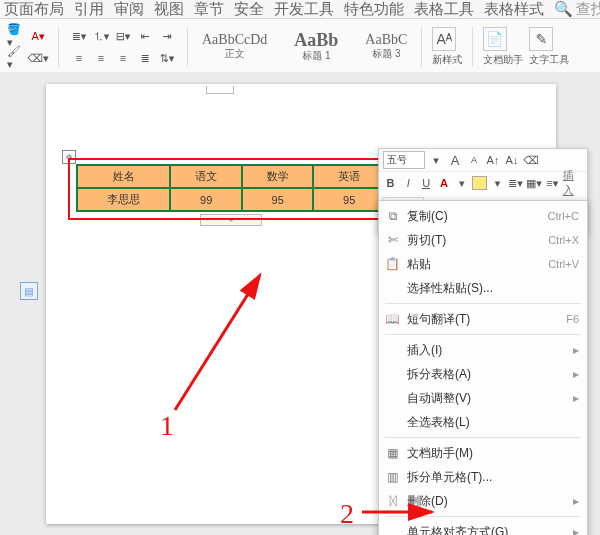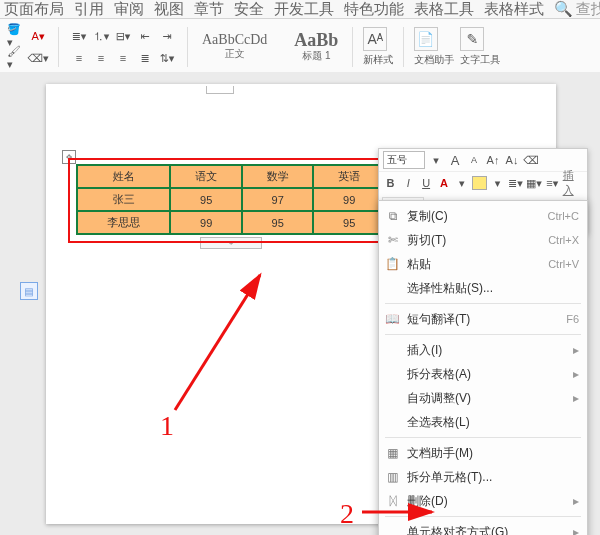--- a/index.html
+++ b/index.html
@@ -106,20 +106,24 @@
   <div class="vsep"></div>
   <div class="rgroup">
     <div class="style-box">
           <span class="big s0">AaBbCcDd</span>
           <span>正文</span>
         </div>
     <div class="style-box">
           <span class="big s1">AaBb</span>
           <span>标题 1</span>
         </div>
+    <div class="style-box">
+          <span class="big s3">AaBbC</span>
+          <span>标题 3</span>
+        </div>
   </div>
   <div class="vsep"></div>
   <div class="tool-col">
     <span class="ic">Aᴬ</span>
     <span>新样式</span>
   </div>
   <div class="vsep"></div>
   <div class="tool-col">
     <span class="ic">📄</span>
     <span>文档助手</span>
@@ -136,26 +140,20 @@
 
     <div class="tblwrap">
       <div class="sel-handle">✥</div>
       <table>
         <tbody>
               <tr>
           <th>姓名</th>
           <th>语文</th>
           <th>数学</th>
           <th>英语</th>
-        </tr>
-        <tr>
-          <td>张三</td>
-          <td>95</td>
-          <td>97</td>
-          <td>99</td>
         </tr>
         <tr>
           <td>李思思</td>
           <td>99</td>
           <td>95</td>
           <td>95</td>
         </tr>
       </tbody>
           </table>
       <div class="addbar">+</div>

